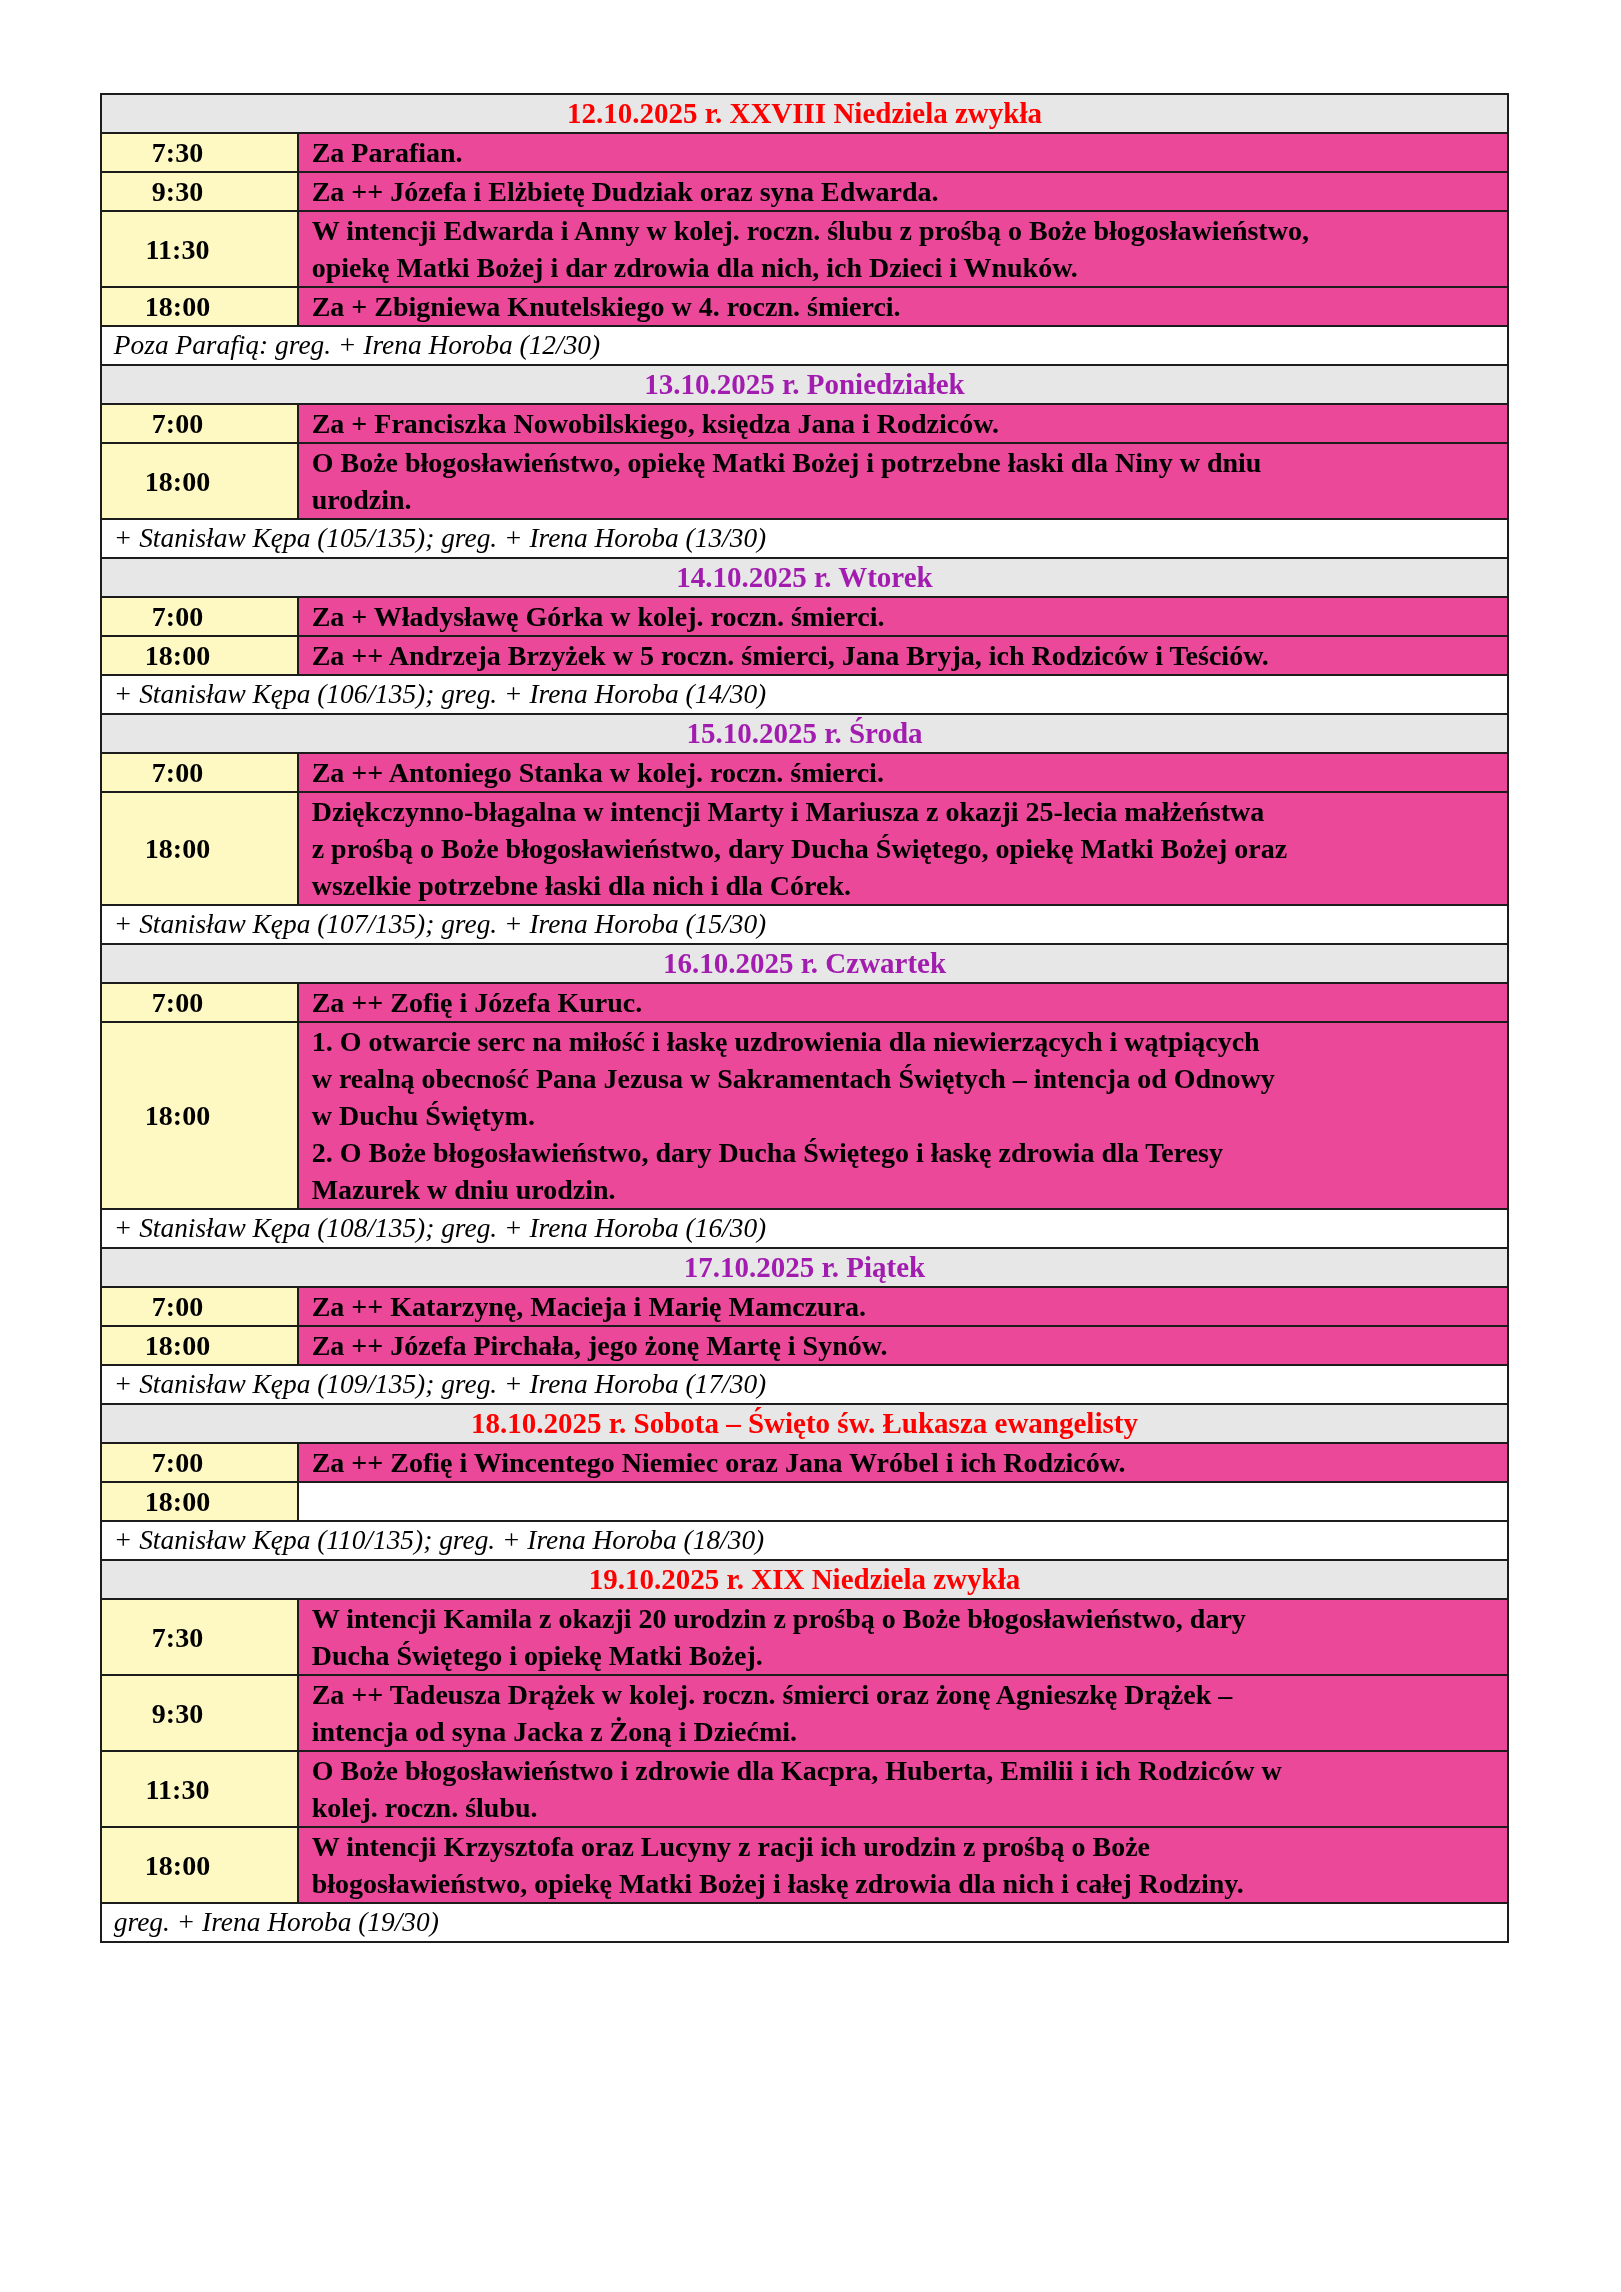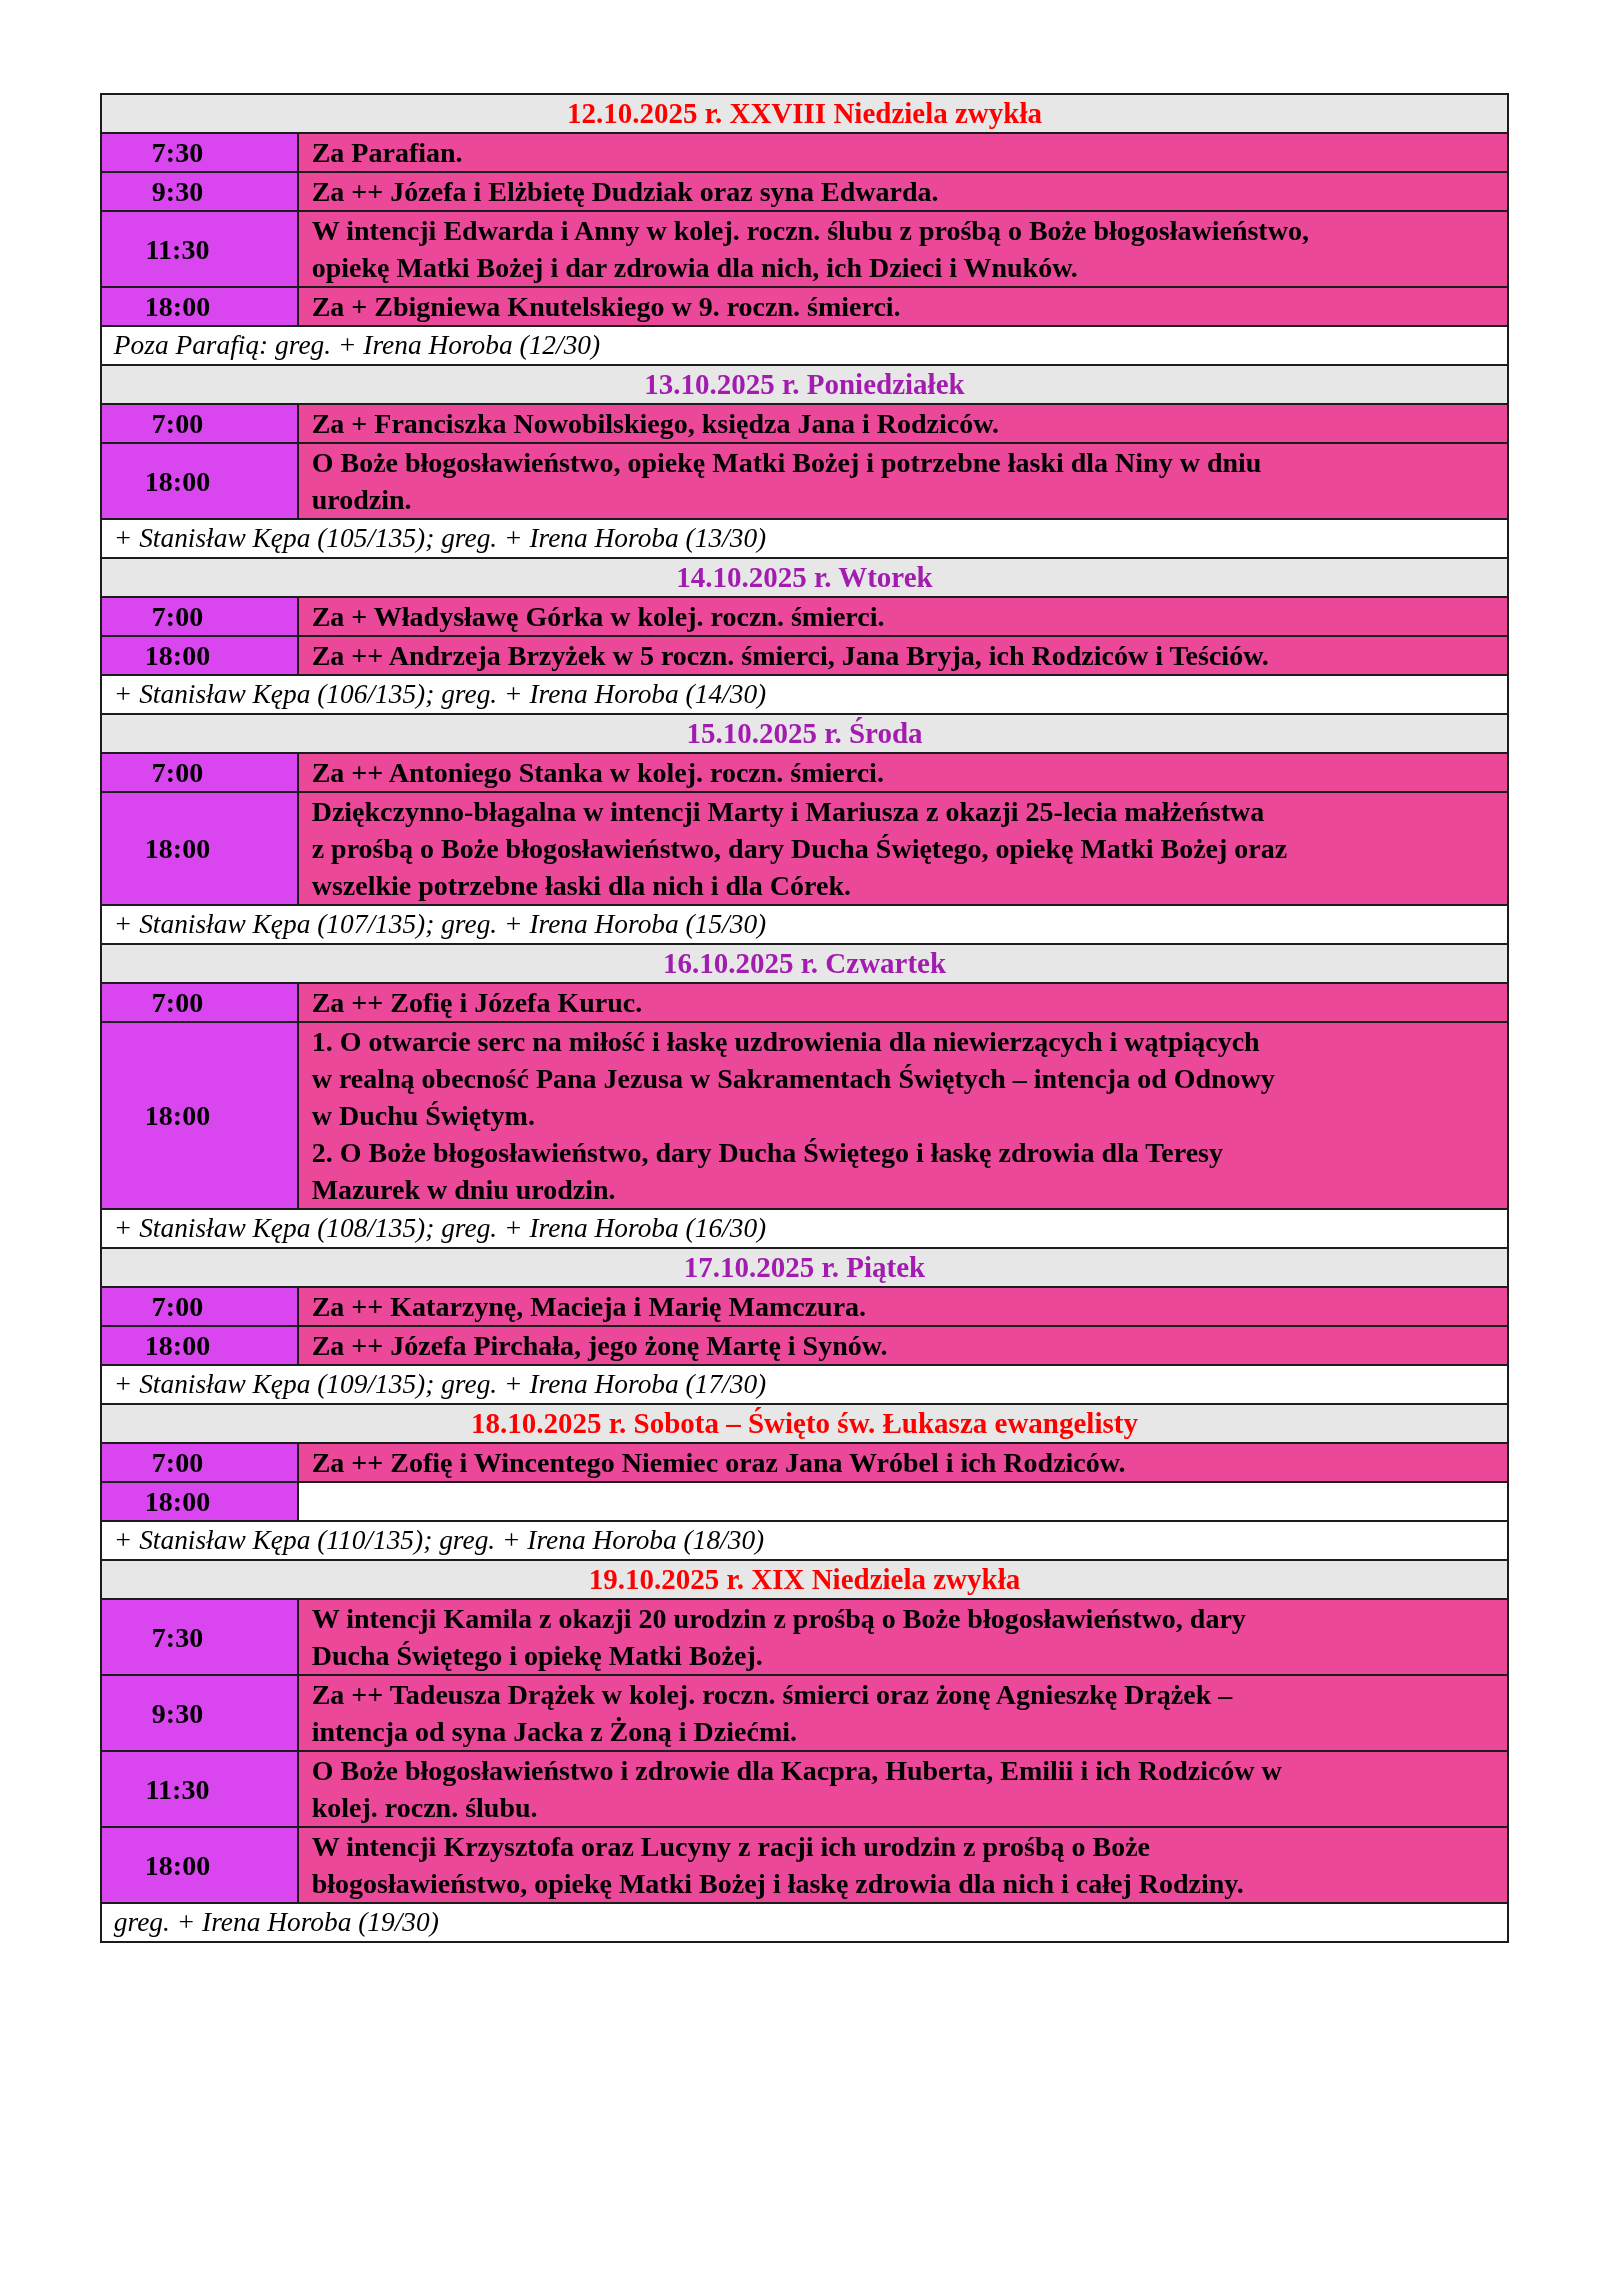--- a/index.html
+++ b/index.html
@@ -37,21 +37,21 @@
   }
   .day-header.red { color: #ff0000; text-align: center; }
   .mass-row {
     display: flex;
     align-items: stretch;
     border-bottom: 2px solid #1c1c1c;
   }
   .time-cell {
     flex: 0 0 197px;
     box-sizing: border-box;
-    background: #d946ef;
+    background: #fef9c3;
     border-right: 2px solid #1c1c1c;
     display: flex;
     align-items: center;
     justify-content: center;
     padding-right: 44px;
     font-weight: 700;
     font-size: 28px;
     line-height: 37px;
   }
   .intent-cell {
@@ -106,21 +106,21 @@
       <div class="mass-row">
         <div class="time-cell">11:30</div>
         <div class="intent-cell">
           <div class="intent-line">W intencji Edwarda i Anny w kolej. roczn. ślubu z prośbą o Boże błogosławieństwo,</div>
           <div class="intent-line">opiekę Matki Bożej i dar zdrowia dla nich, ich Dzieci i Wnuków.</div>
         </div>
       </div>
       <div class="mass-row">
         <div class="time-cell">18:00</div>
         <div class="intent-cell">
-          <div class="intent-line">Za + Zbigniewa Knutelskiego w 9. roczn. śmierci.</div>
+          <div class="intent-line">Za + Zbigniewa Knutelskiego w 4. roczn. śmierci.</div>
         </div>
       </div>
       <div class="note-row">Poza Parafią: greg. + Irena Horoba (12/30)</div>
       <div class="day-header">13.10.2025 r. Poniedziałek</div>
       <div class="mass-row">
         <div class="time-cell">7:00</div>
         <div class="intent-cell">
           <div class="intent-line">Za + Franciszka Nowobilskiego, księdza Jana i Rodziców.</div>
         </div>
       </div>

